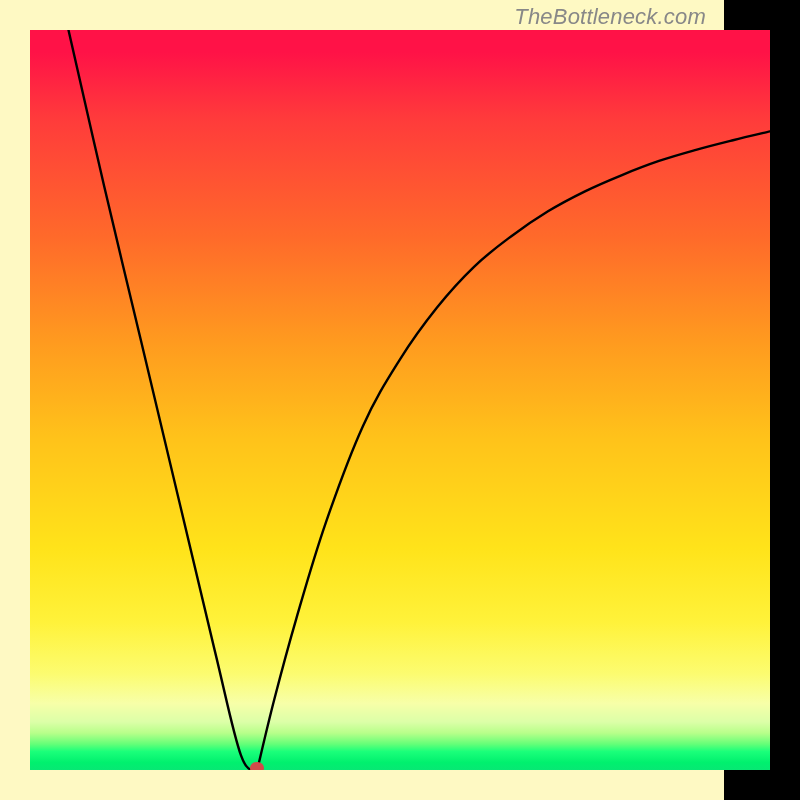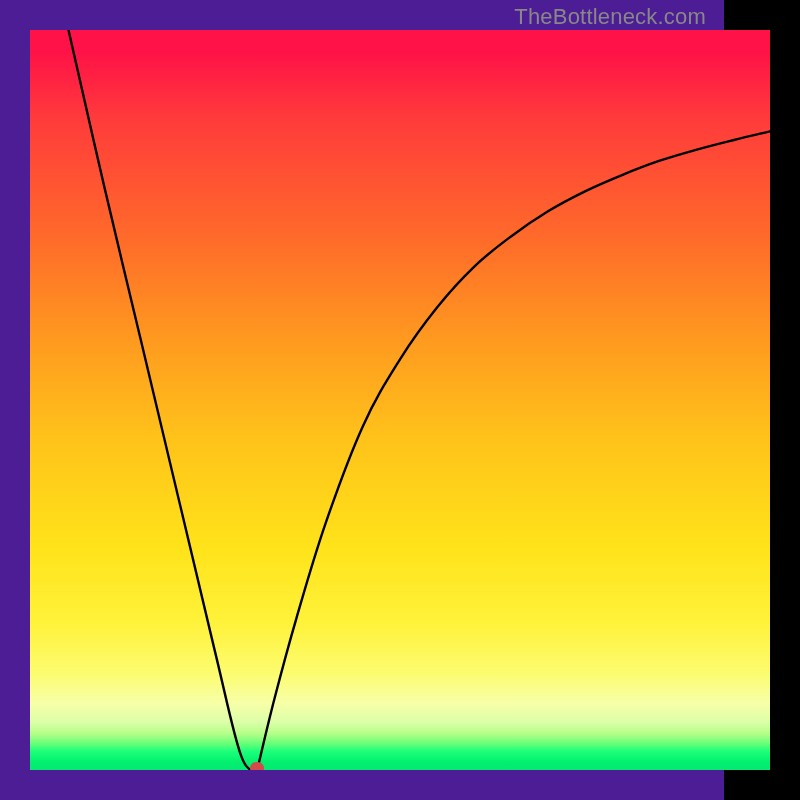--- a/index.html
+++ b/index.html
@@ -8,21 +8,22 @@
     width: 800px;
     height: 800px;
     background: #000;
     overflow: hidden;
     font-family: Arial, Helvetica, sans-serif;
   }
   .outer {
     position: relative;
     width: 724px;
     height: 800px;
-    background: #4c1d95;
+    background: #fef9c3;
+    font-style: italic;
   }
   .watermark {
     position: absolute;
     top: 4px;
     right: 18px;
     color: #888;
     font-size: 22px;
     font-weight: 500;
     letter-spacing: 0.2px;
     z-index: 5;

